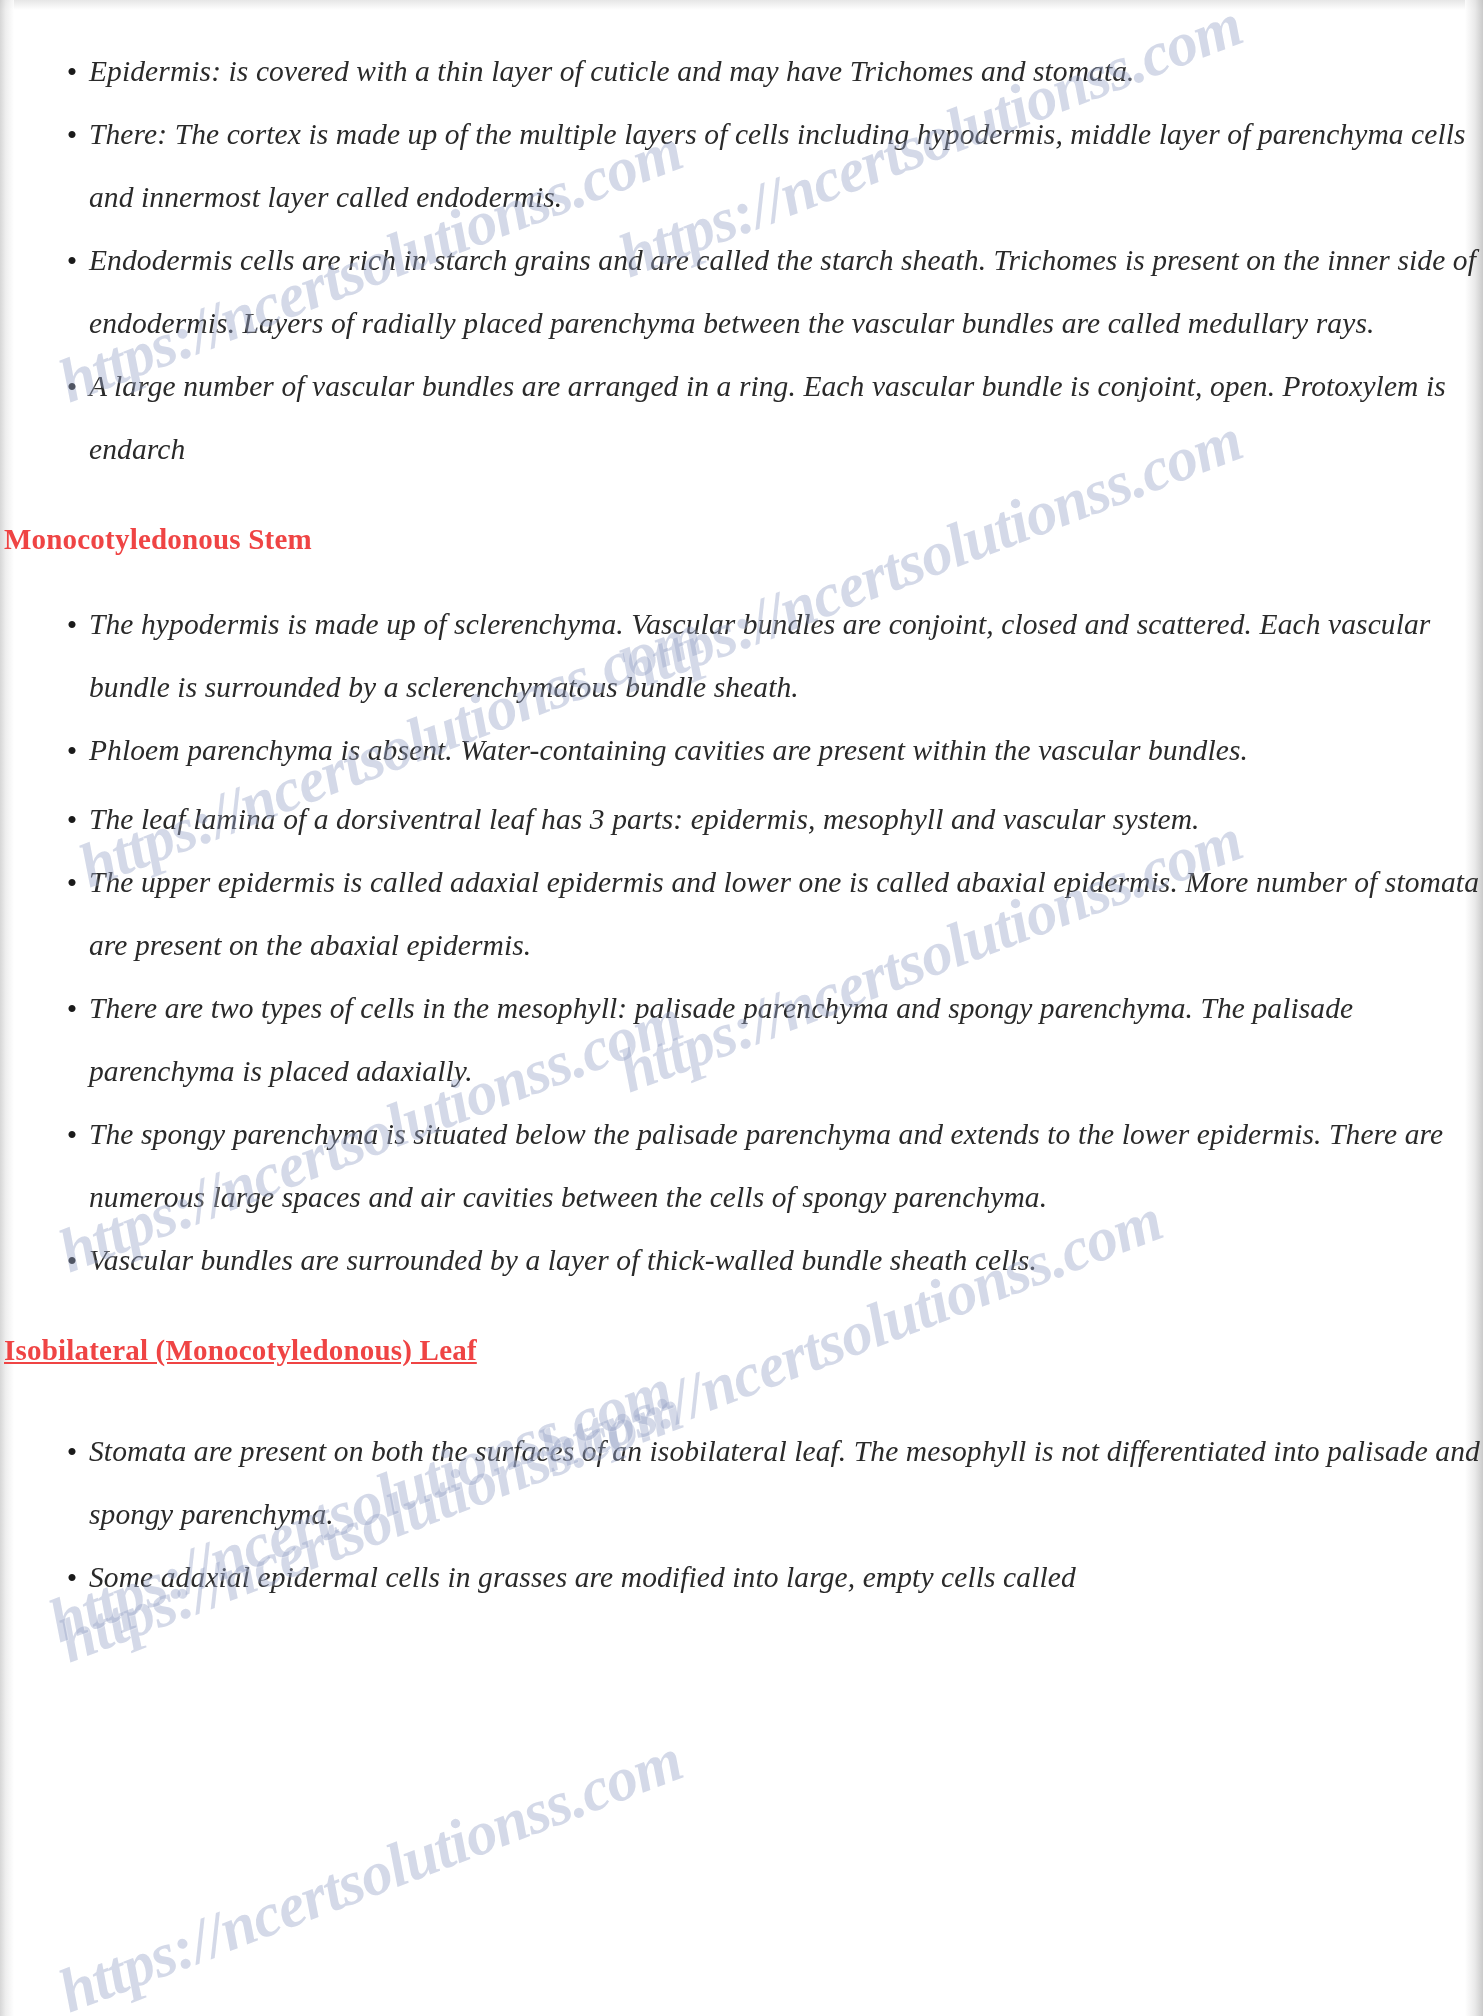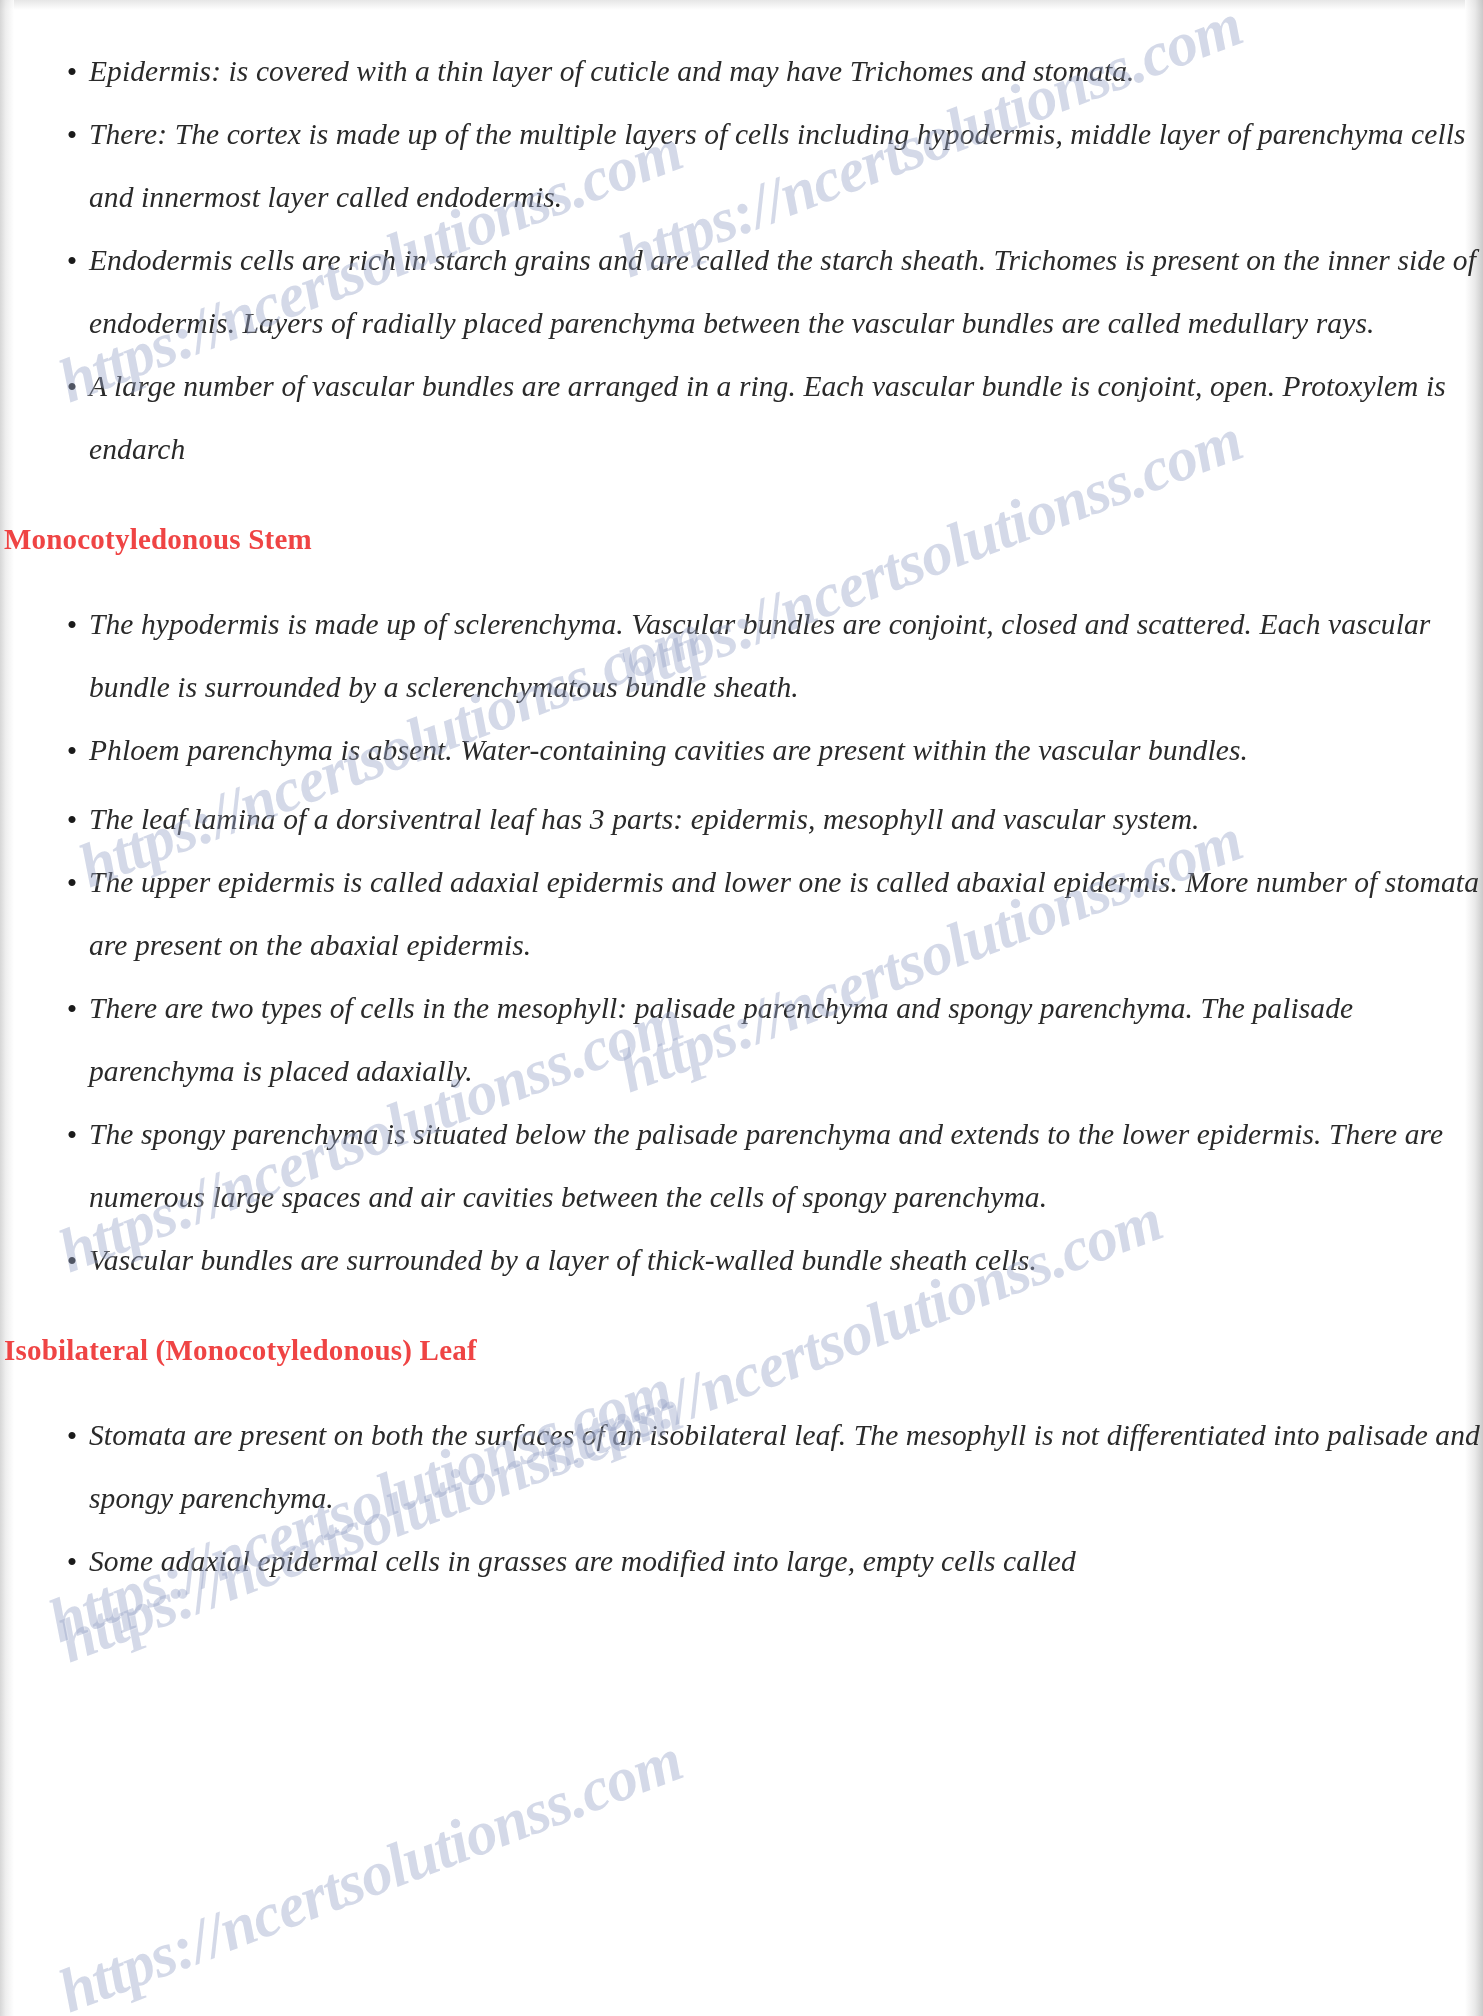--- a/index.html
+++ b/index.html
@@ -195,21 +195,21 @@
             <span class="bullet-text">The spongy parenchyma is situated below the palisade parenchyma and extends to the lower epidermis. There are numerous large spaces and air cavities between the cells of spongy parenchyma.</span>
           </div>
         </li>
         <li>
           <div class="bullet-row">
             <span class="bullet-dot">•</span>
             <span class="bullet-text"> Vascular bundles are surrounded by a layer of thick-walled bundle sheath cells.</span>
           </div>
         </li>
       </ul>
-      <div class="section-heading" style="margin-left: 4px; margin-top: 34px; margin-bottom: 30px;">Isobilateral (Monocotyledonous) Leaf</div>
+      <div class="section-heading" style="margin-left: 4px; margin-top: 34px; margin-bottom: 46px; text-decoration: underline;">Isobilateral (Monocotyledonous) Leaf</div>
       <ul class="bullets" style="margin-left: 55px; margin-top: 0px; margin-bottom: 6px;">
         <li>
           <div class="bullet-row">
             <span class="bullet-dot">•</span>
             <span class="bullet-text">Stomata are present on both the surfaces of an isobilateral leaf. The mesophyll is not differentiated into palisade and spongy parenchyma.</span>
           </div>
         </li>
         <li>
           <div class="bullet-row">
             <span class="bullet-dot">•</span>

